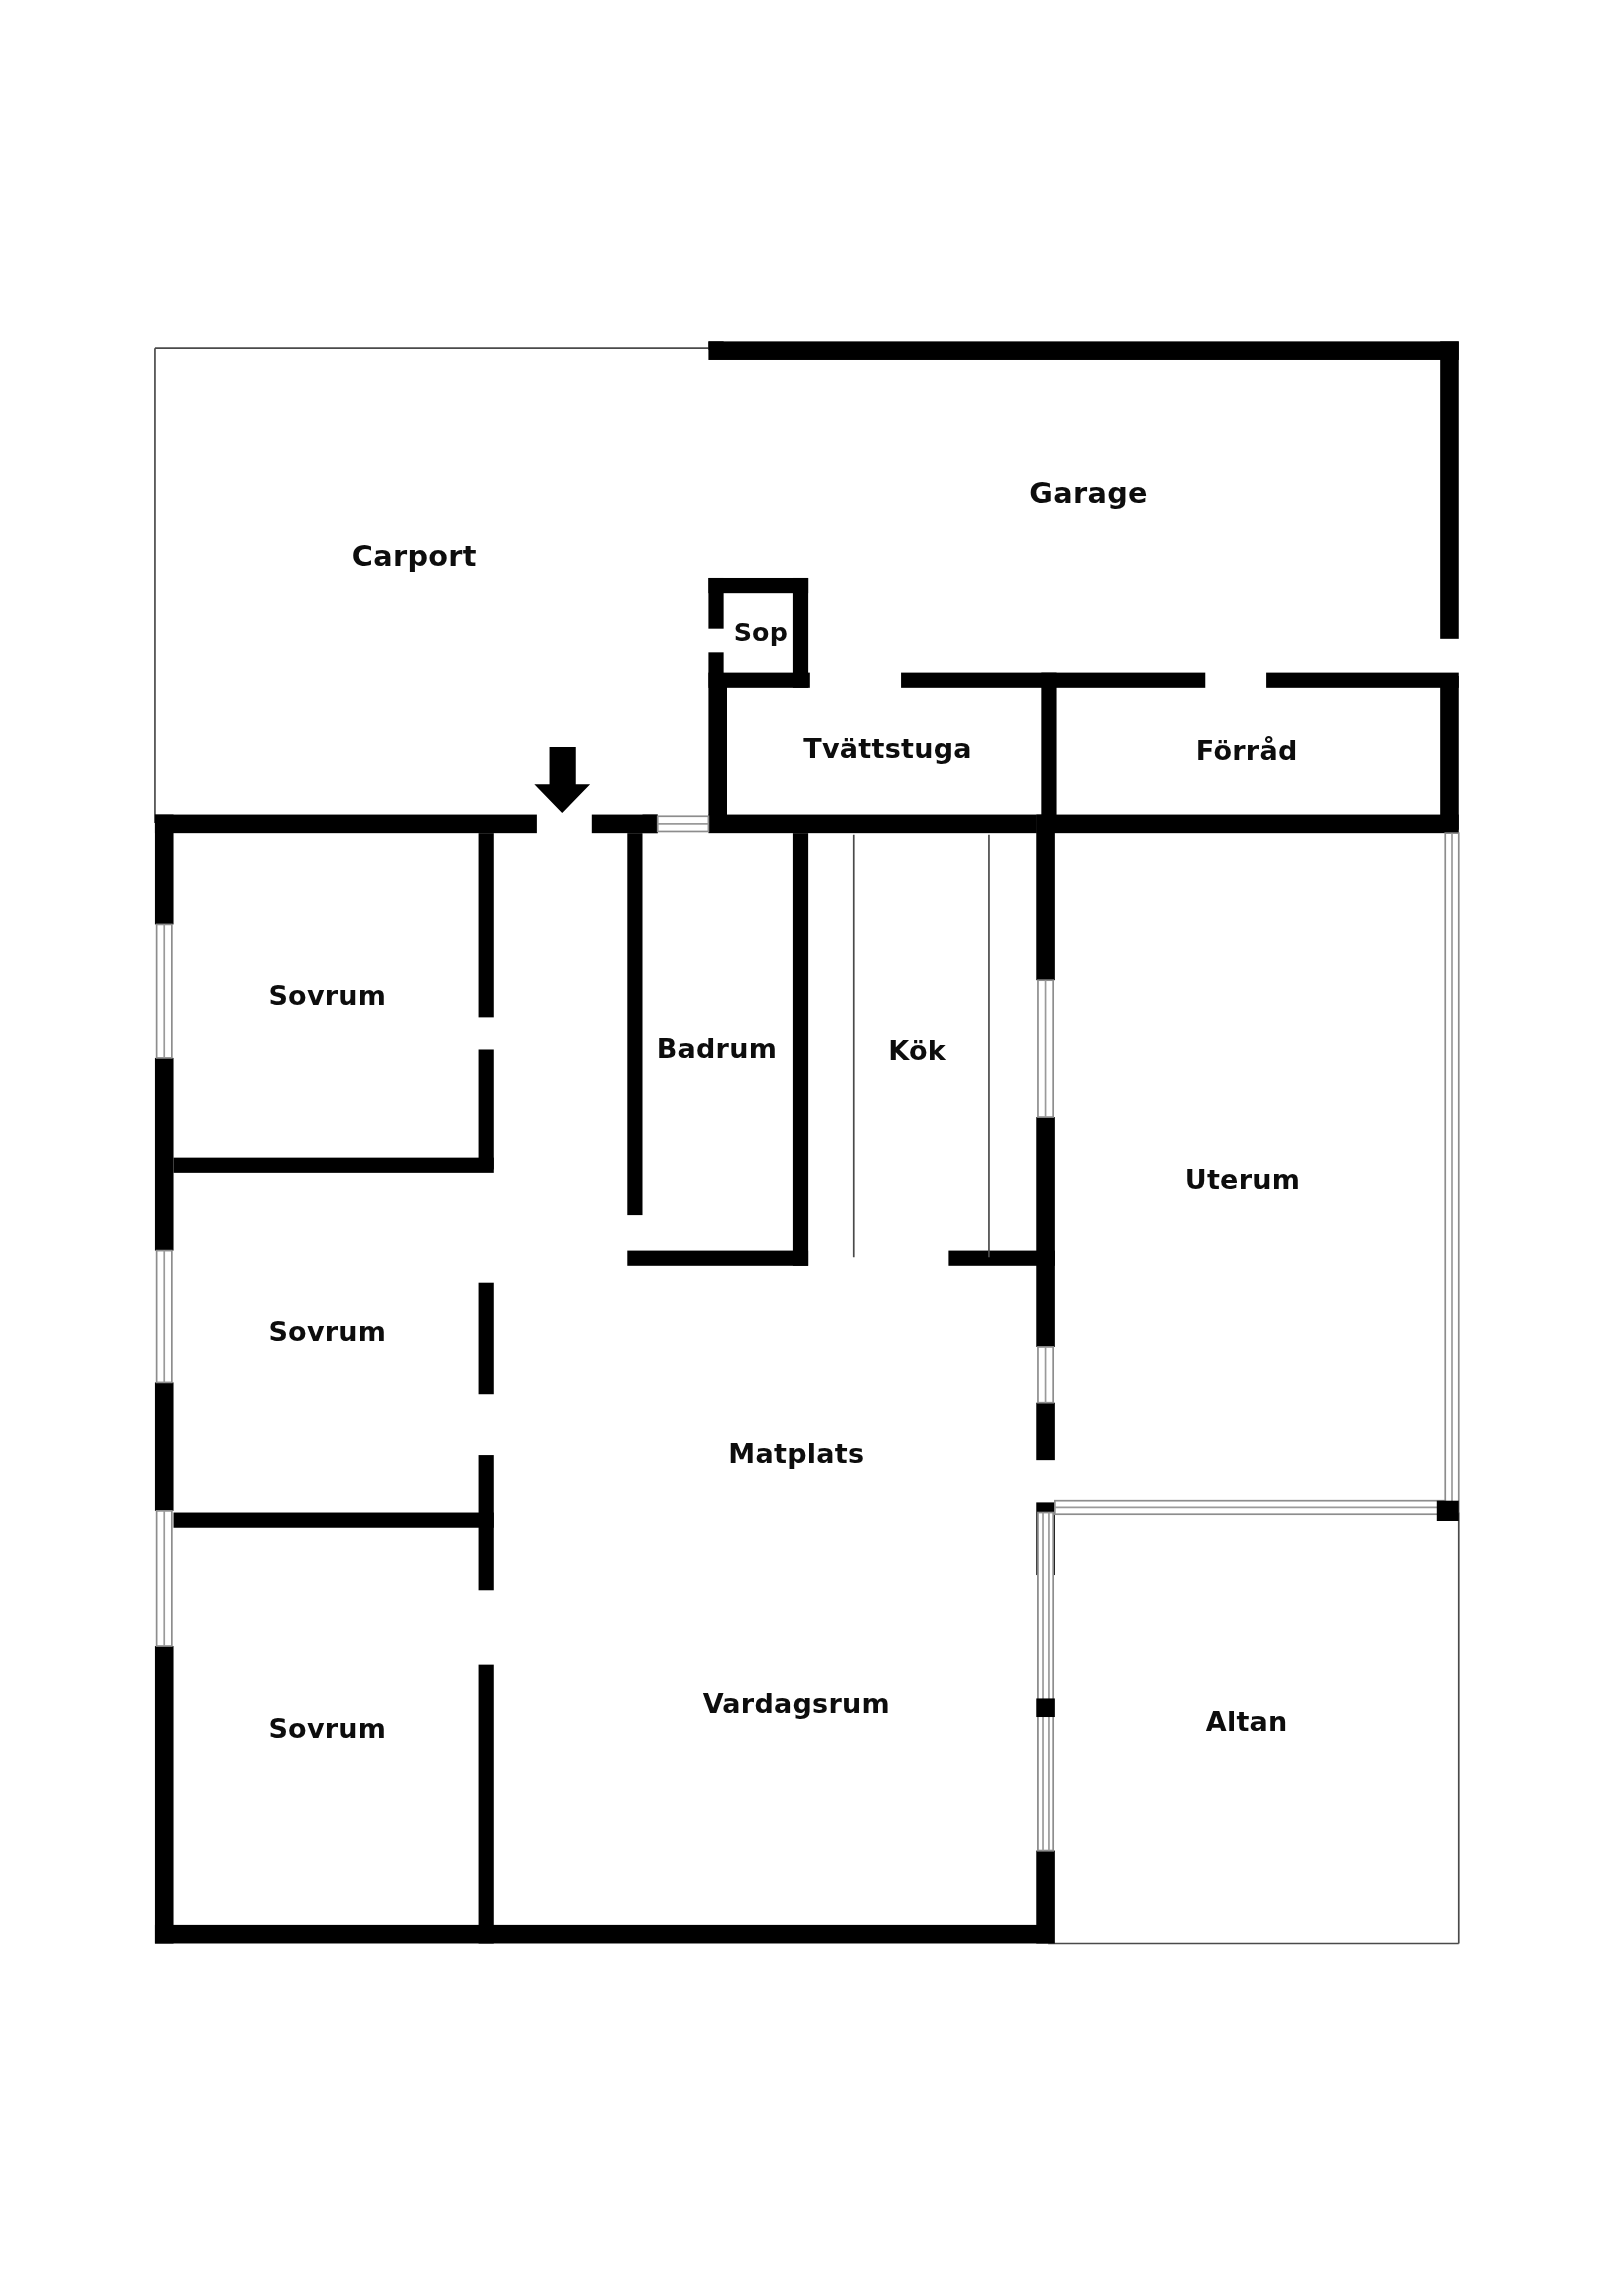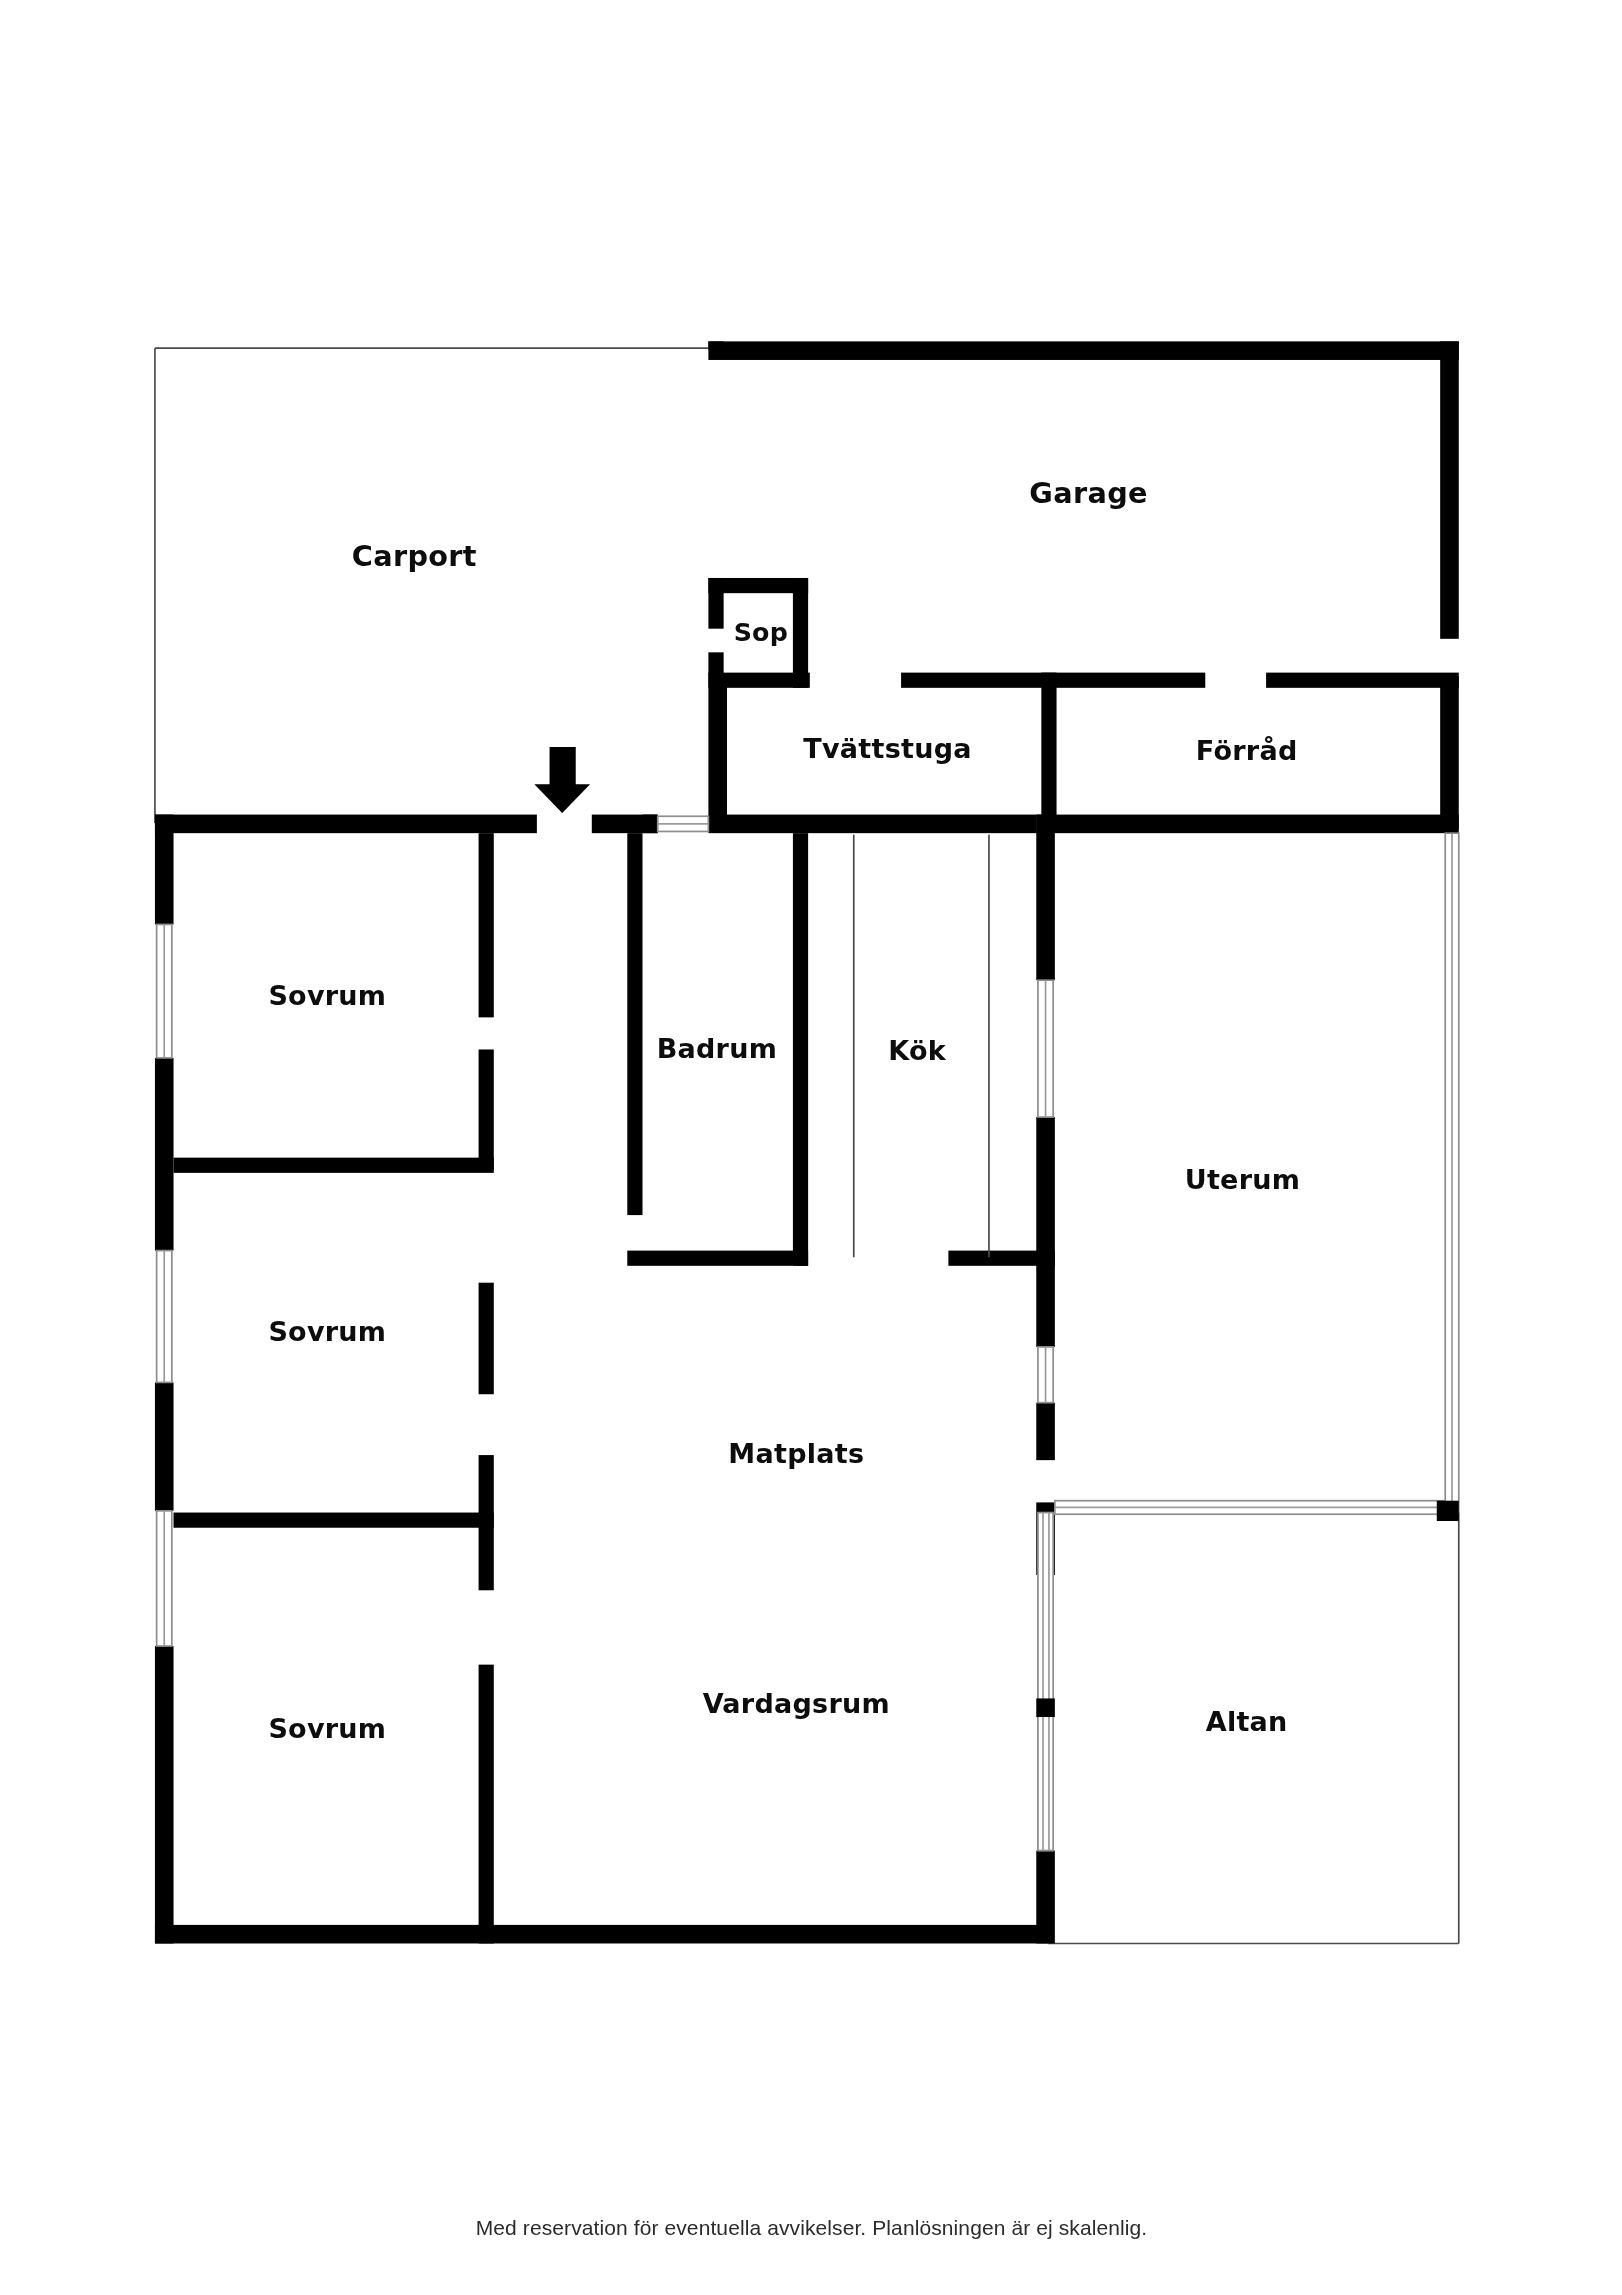--- a/index.html
+++ b/index.html
@@ -214,16 +214,15 @@
       <text class="room-label lbl-md" x="1470" y="1398">Uterum</text>
       <text class="room-label lbl-md" x="387" y="1578">Sovrum</text>
       <text class="room-label lbl-md" x="942" y="1722">Matplats</text>
       <text class="room-label lbl-md" x="942" y="2018">Vardagsrum</text>
       <text class="room-label lbl-md" x="1475" y="2040">Altan</text>
       <text class="room-label lbl-md" x="387" y="2048">Sovrum</text>
     </g>
 
   </svg>
 
-  <div class="footer-note">Med reservation för eventuella avvikelser. Planlösningen är ej skalenlig.</div>
 
 </div>
 
 
 </body></html>

